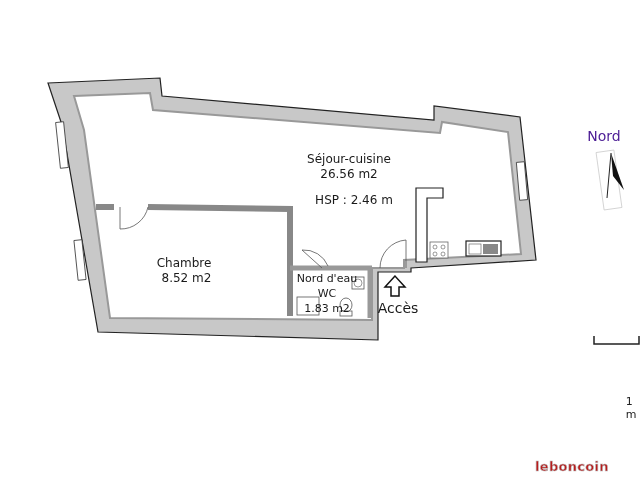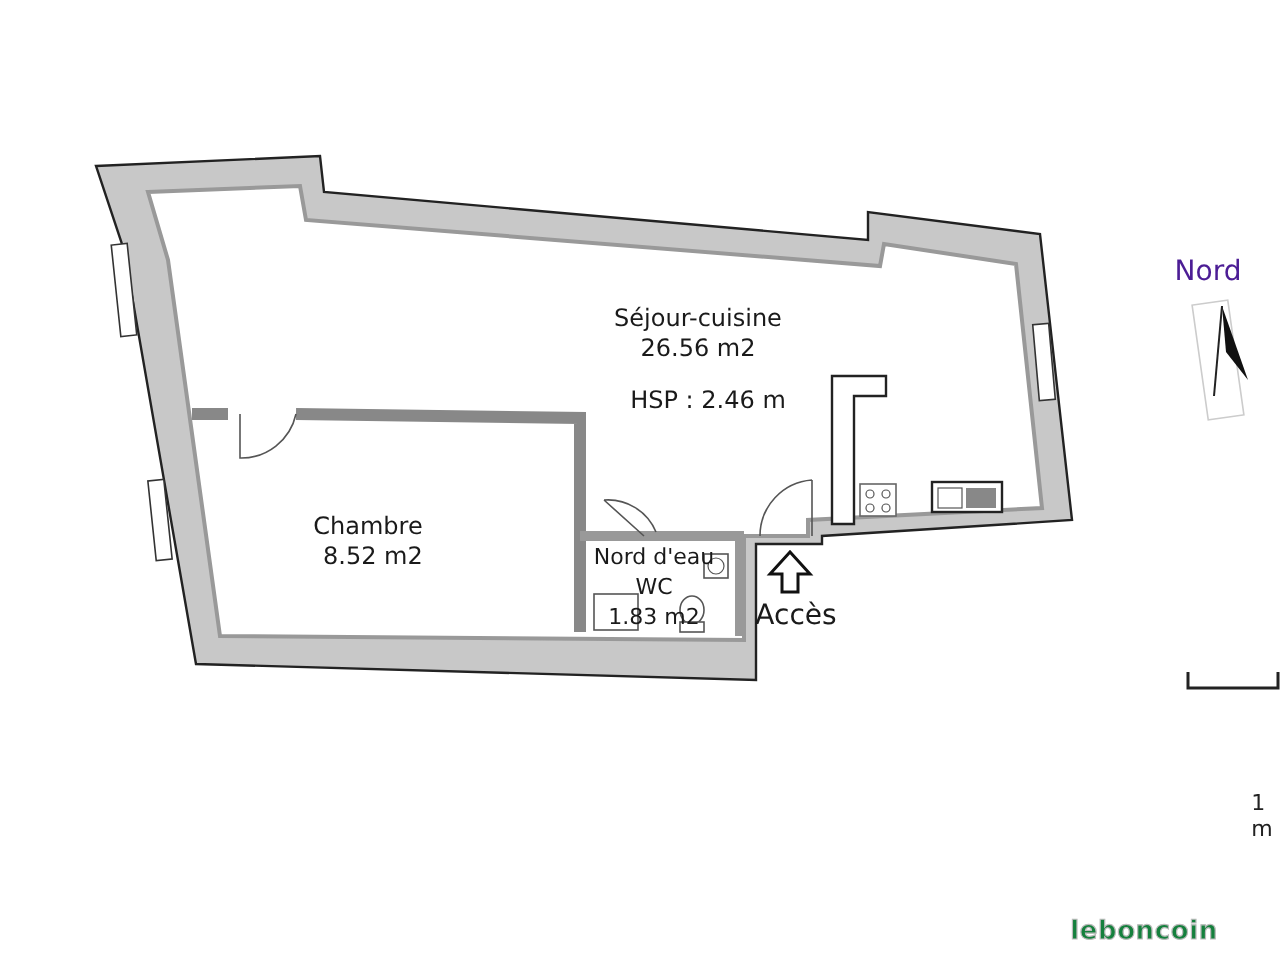--- a/index.html
+++ b/index.html
@@ -8,21 +8,21 @@
   #plan { position: absolute; left: 0; top: 0; }
   .lbl { position: absolute; font-size: 12px; color: #1a1a1a; text-align: center;
          line-height: 15px; white-space: nowrap; transform: translateX(-50%); }
   .nord { position: absolute; left: 604px; top: 128px; font-size: 14px; color: #4c1d95;
           transform: translateX(-50%); }
   .scale-lbl { position: absolute; left: 631px; top: 347px; font-size: 11px; color: #222;
                transform: translateX(-50%); margin-top: 48px; }
   .acces { position: absolute; left: 398px; top: 300px; font-size: 14px; color: #1a1a1a;
            transform: translateX(-50%); }
   .wm { position: absolute; left: 572px; top: 466px; font-size: 13px; font-weight: bold;
-        color: #15803d; -webkit-text-stroke: 0.6px #bbb; letter-spacing: 0.3px;
+        color: #b91c1c; -webkit-text-stroke: 0.6px #bbb; letter-spacing: 0.3px;
         transform: translate(-50%,-50%); }
 </style>
 </head>
 <body>
 
 <svg id="plan" width="640" height="480" viewBox="0 0 640 480">
 
   <path d="M48,83 L160,78 L162,96 L434,120 L434,106 L520,117 L536,260 L411,268 L411,272
            L378,272 L378,340 L98,332 L62,125 Z" fill="#c8c8c8" stroke="#222" stroke-width="1.2"></path>
 

